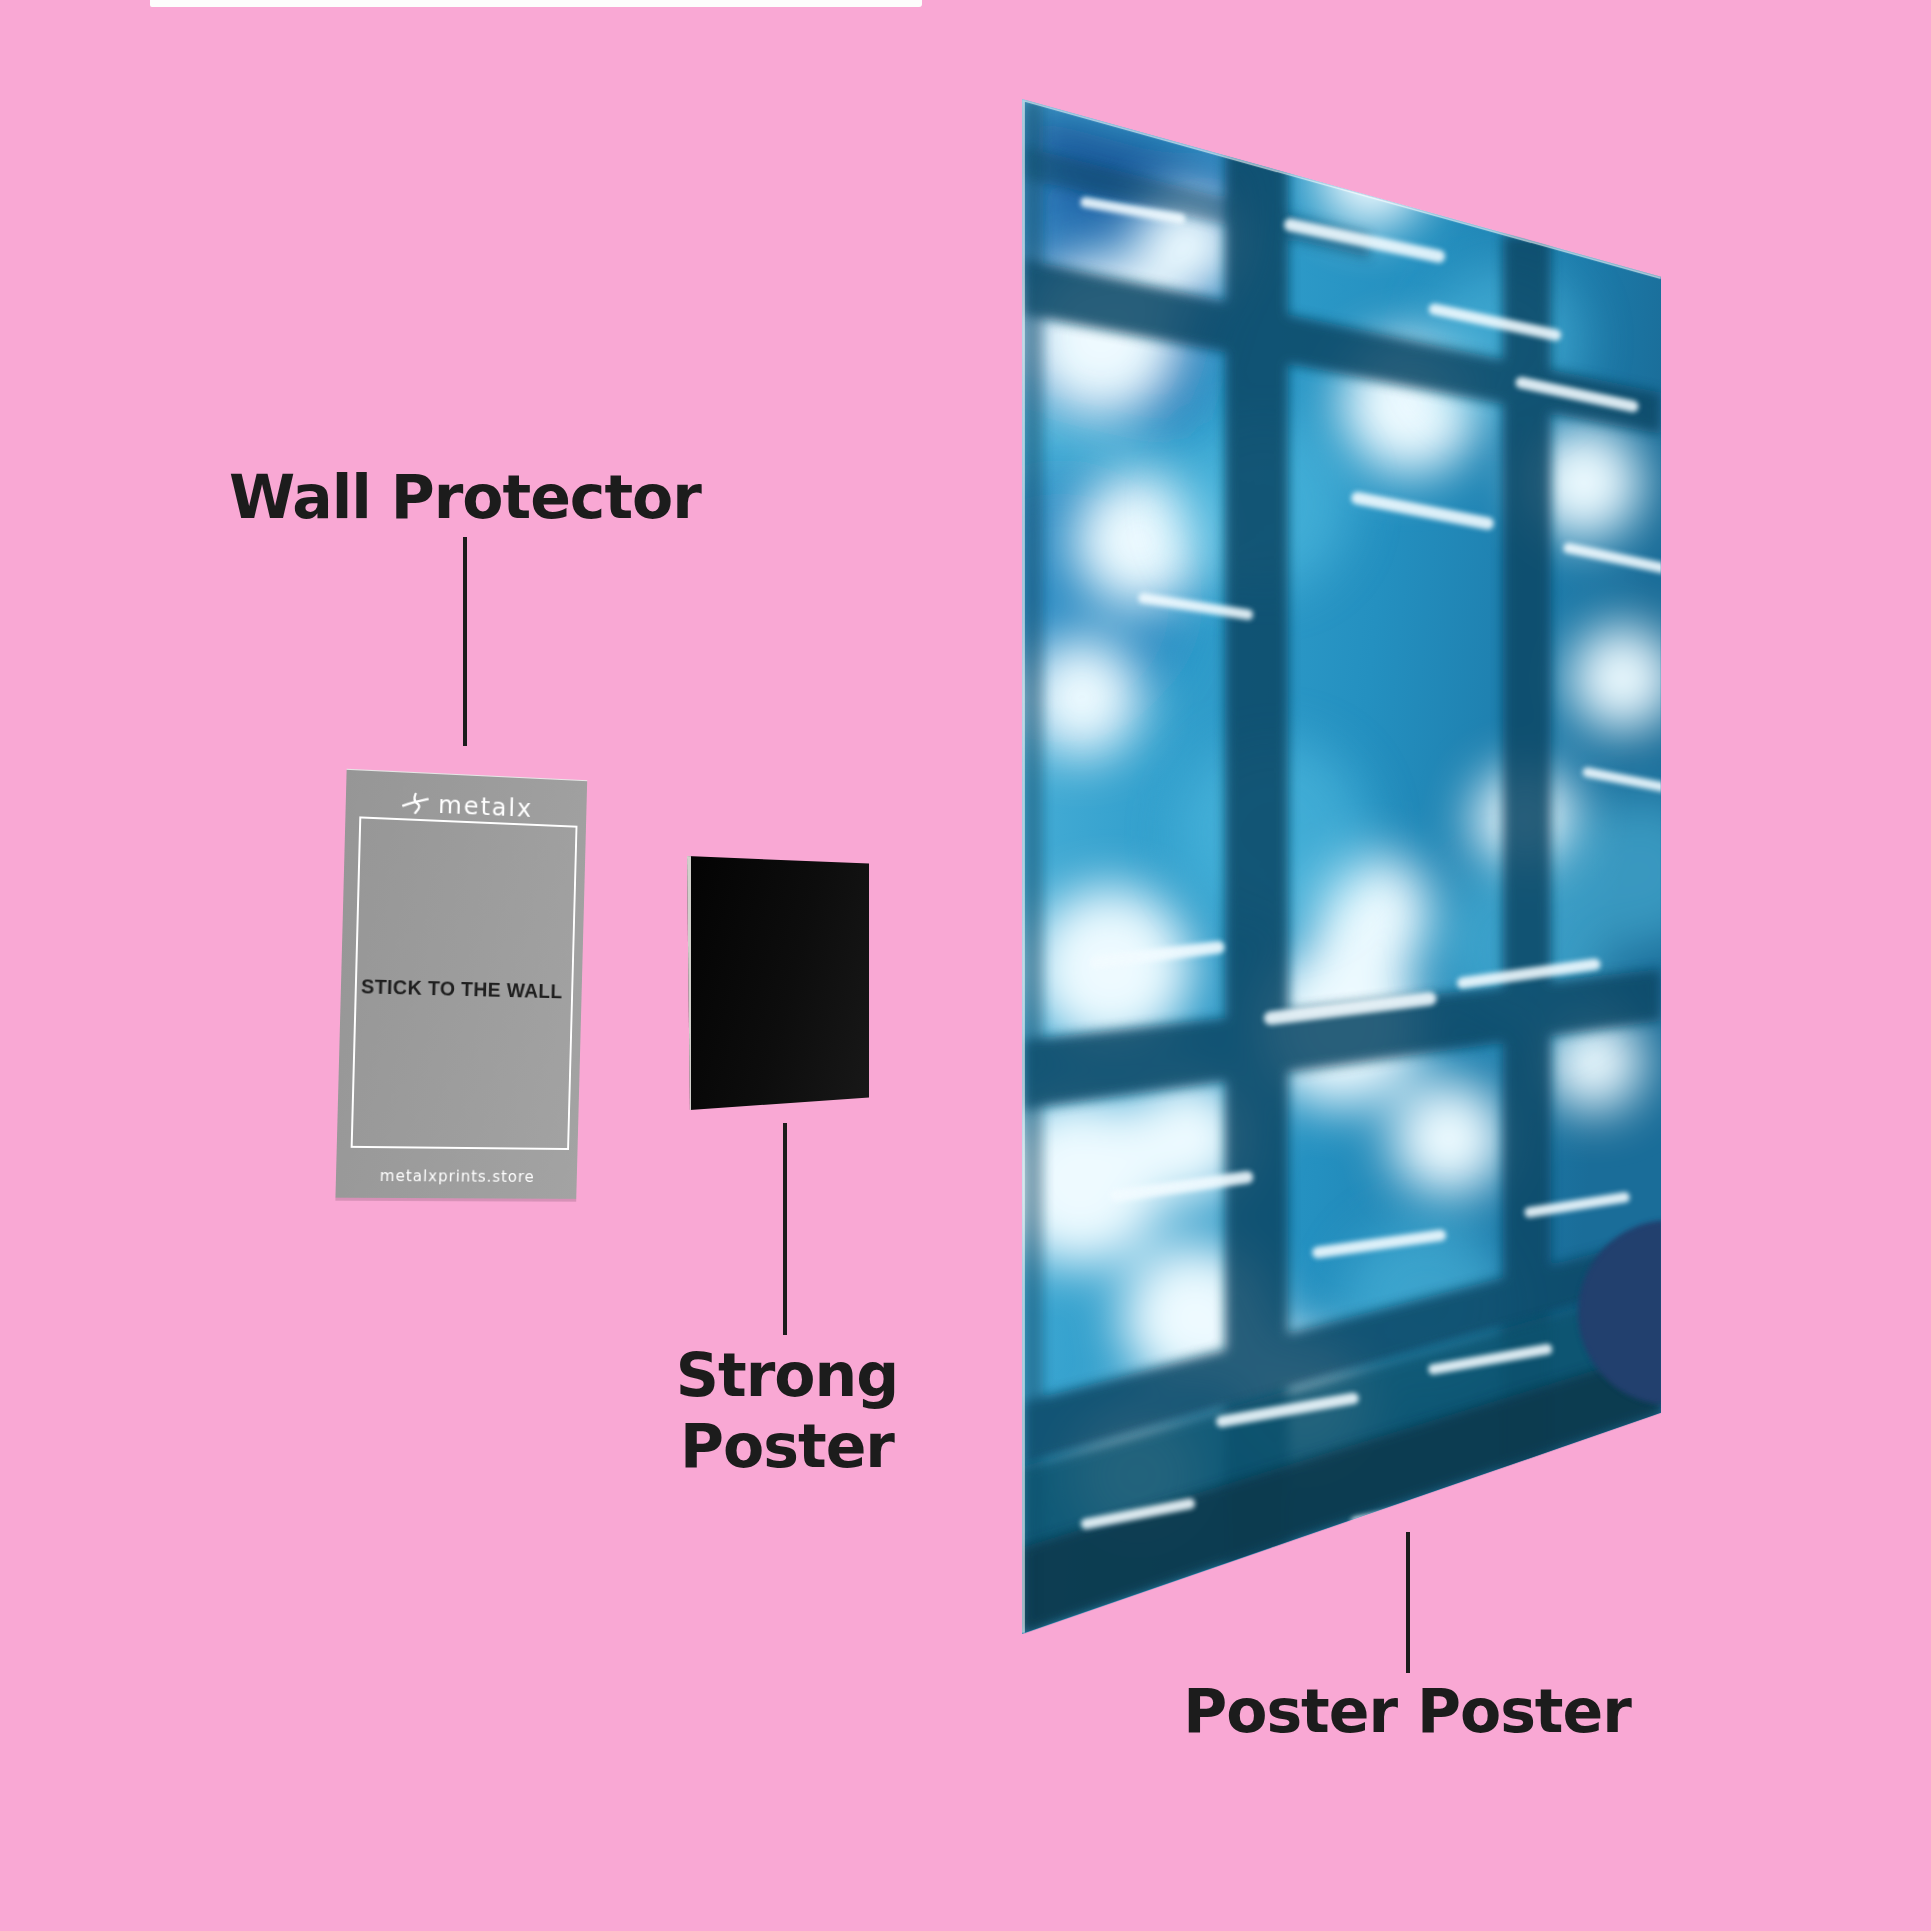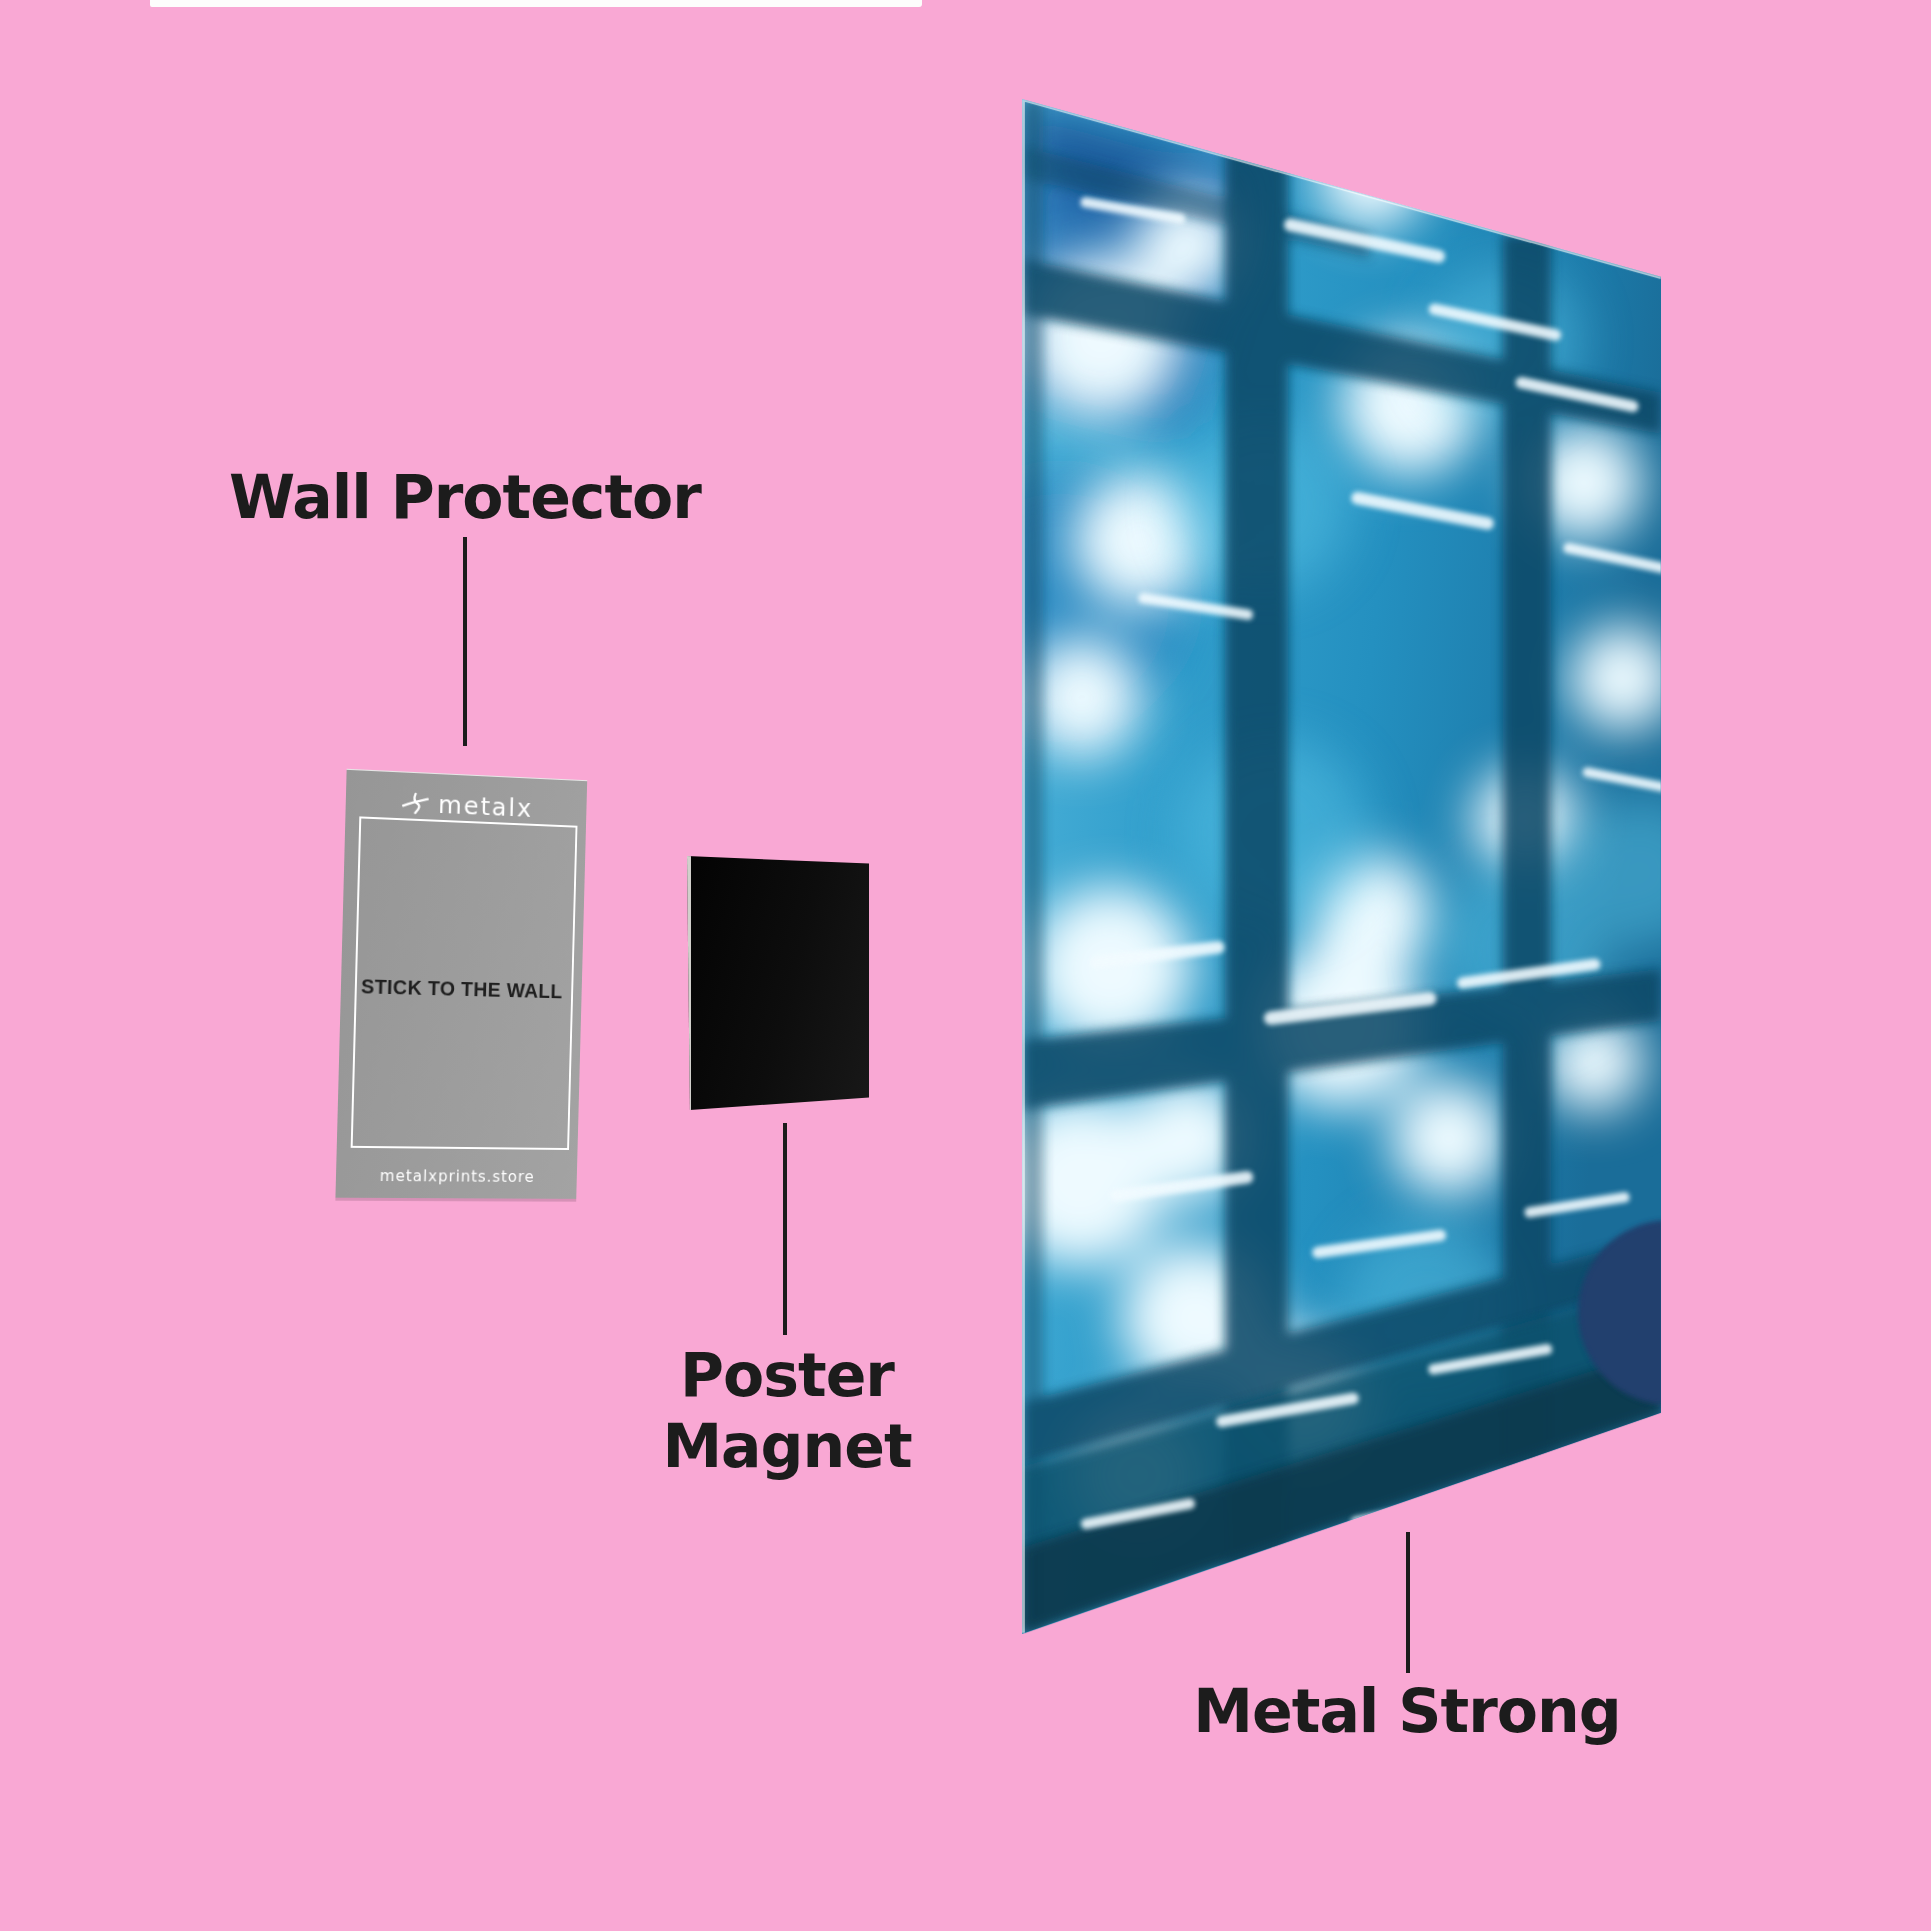--- a/index.html
+++ b/index.html
@@ -79,21 +79,21 @@
       <div class="wp-border"></div>
       <div class="wp-instruction">STICK TO THE WALL</div>
       <div class="wp-site">metalxprints.store</div>
     </div>
   </div>
 
   <div class="magnet">
     <div class="magnet-edge"></div>
   </div>
   <div class="connector line-magnet"></div>
-  <div class="label label-magnet">Poster Magnet</div>
+  <div class="label label-magnet">Strong Poster</div>
 
   <div class="poster">
     <svg viewBox="0 0 662 1590">
       <defs>
         <clipPath id="pc">
             <polygon points="0,0 662,184 662,1361 0,1590"></polygon>
           </clipPath>
         <filter id="b3" x="-50%" y="-50%" width="200%" height="200%">
             <feGaussianBlur stdDeviation="3"></feGaussianBlur>
           </filter>
@@ -185,16 +185,16 @@
           <rect x="60" y="1460" width="120" height="11" rx="5" transform="rotate(-11 120 1465)"></rect>
           <rect x="340" y="1460" width="100" height="10" rx="5" transform="rotate(-11 390 1465)"></rect>
           <rect x="580" y="700" width="90" height="10" rx="5" transform="rotate(11 625 705)"></rect>
         </g>
 
         <path d="M1.5,1589 L1.5,1 L662,185" stroke="#ffffff" stroke-width="3" fill="none" opacity="0.6"></path>
       </g>
     </svg>
   </div>
   <div class="connector line-poster"></div>
-  <div class="label label-poster">Metal Strong</div>
+  <div class="label label-poster">Poster Poster</div>
 
 </div>
 
 
 </body></html>

